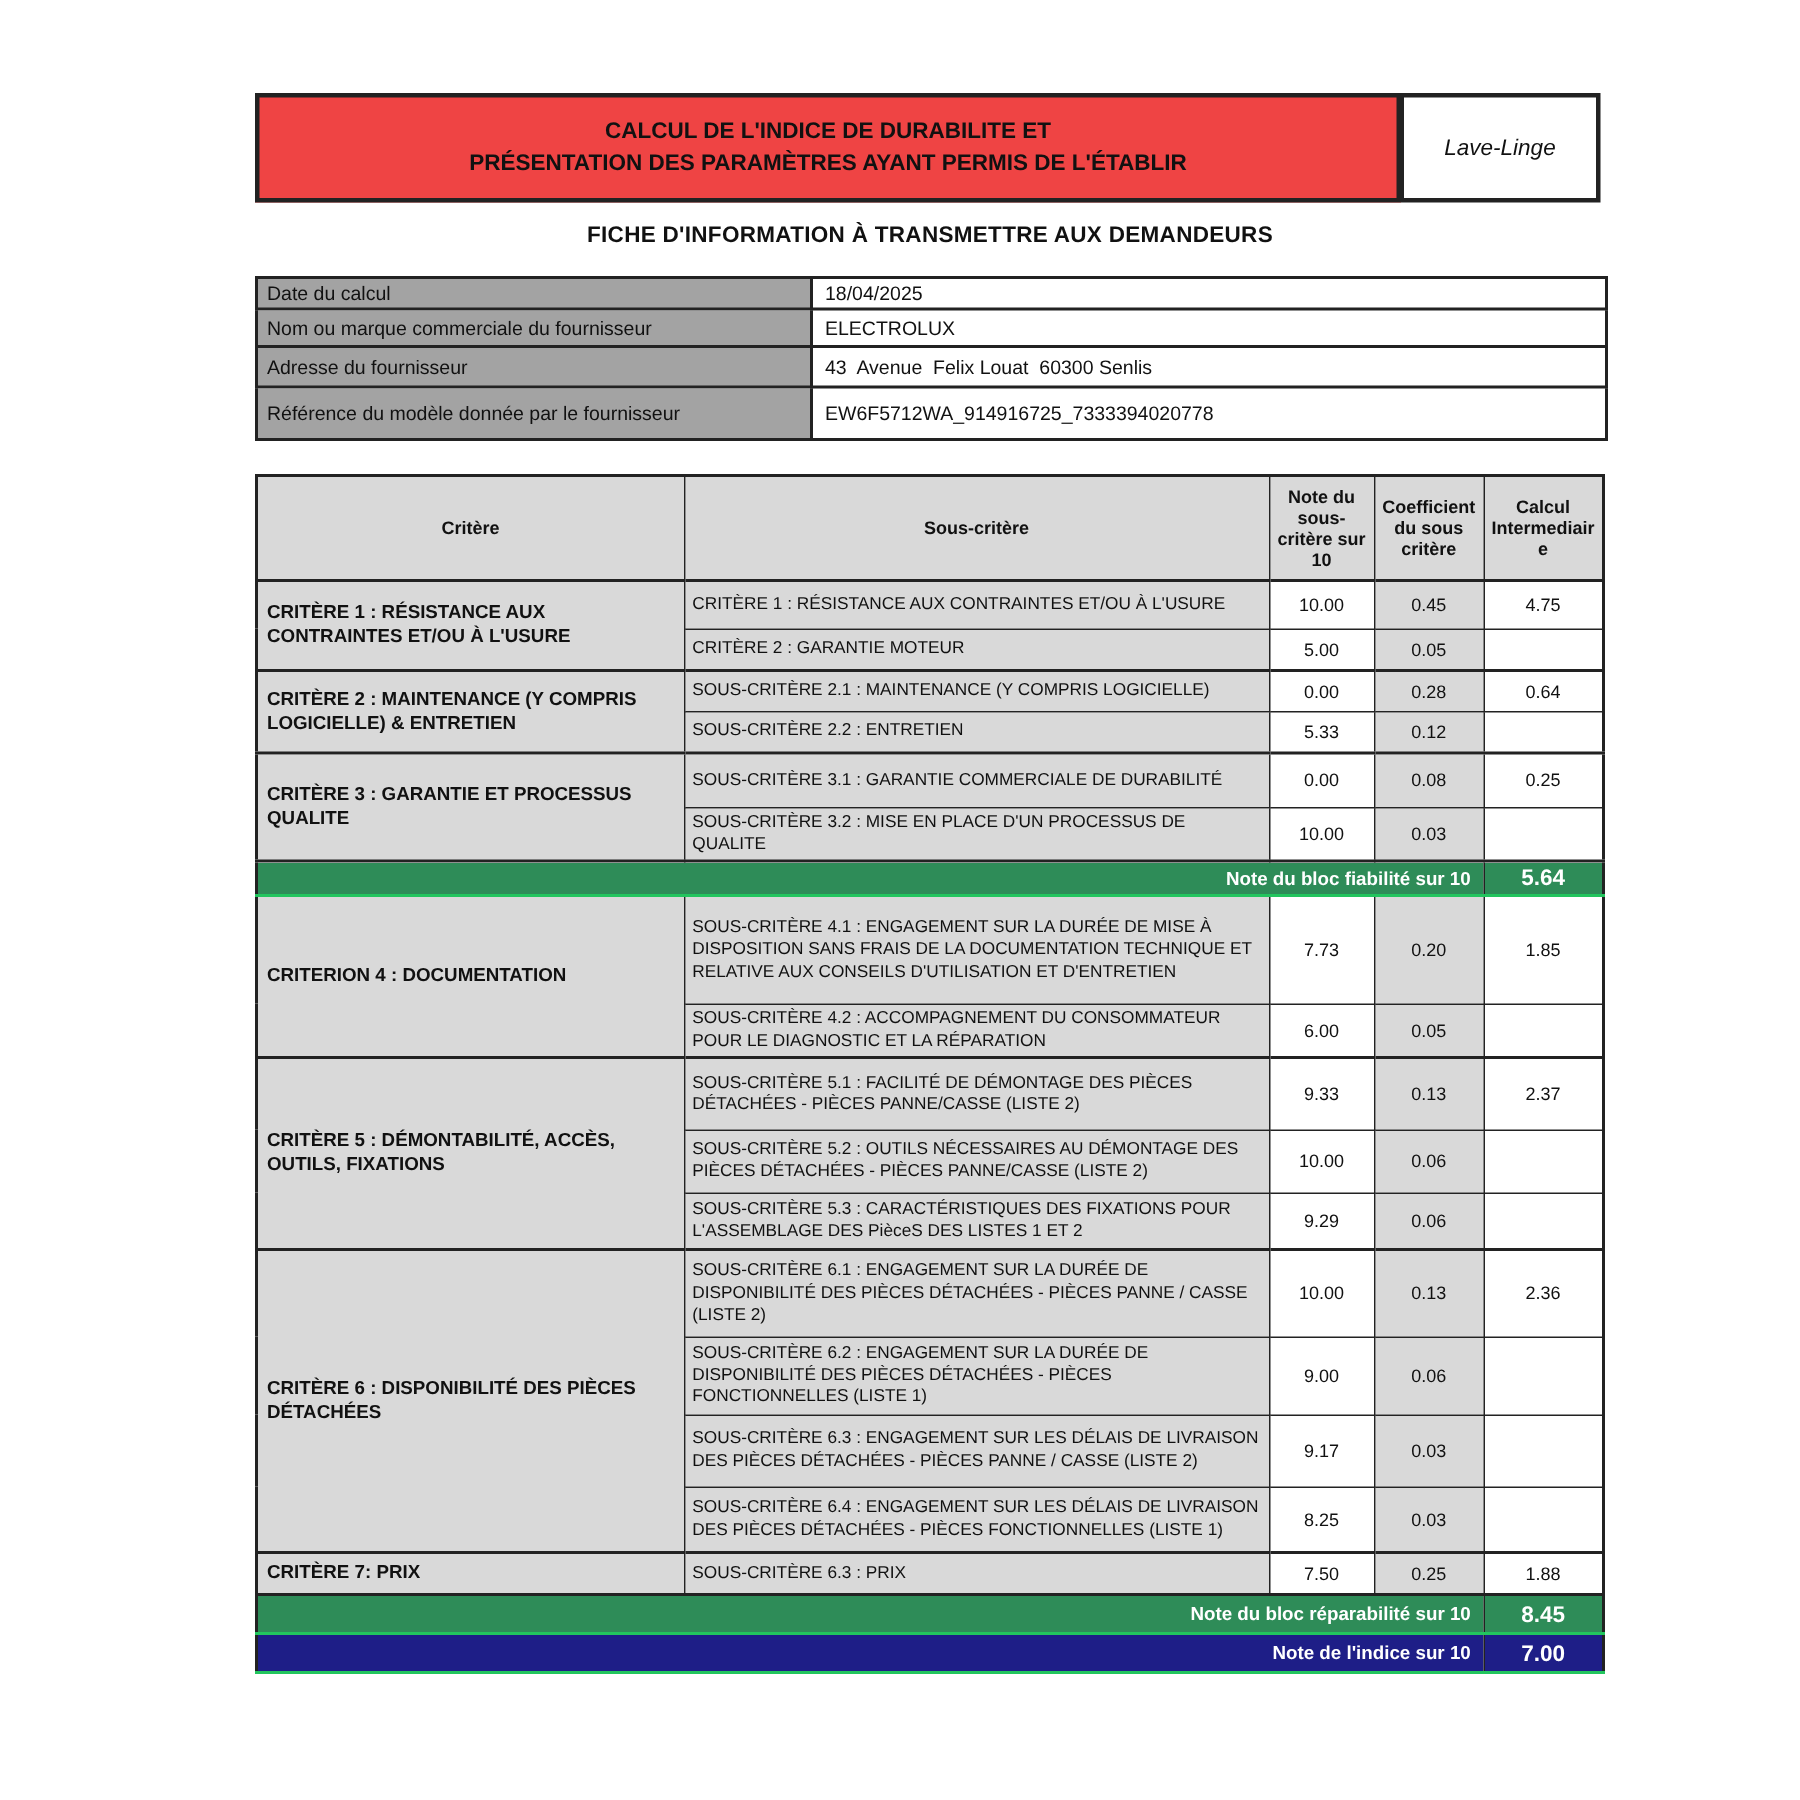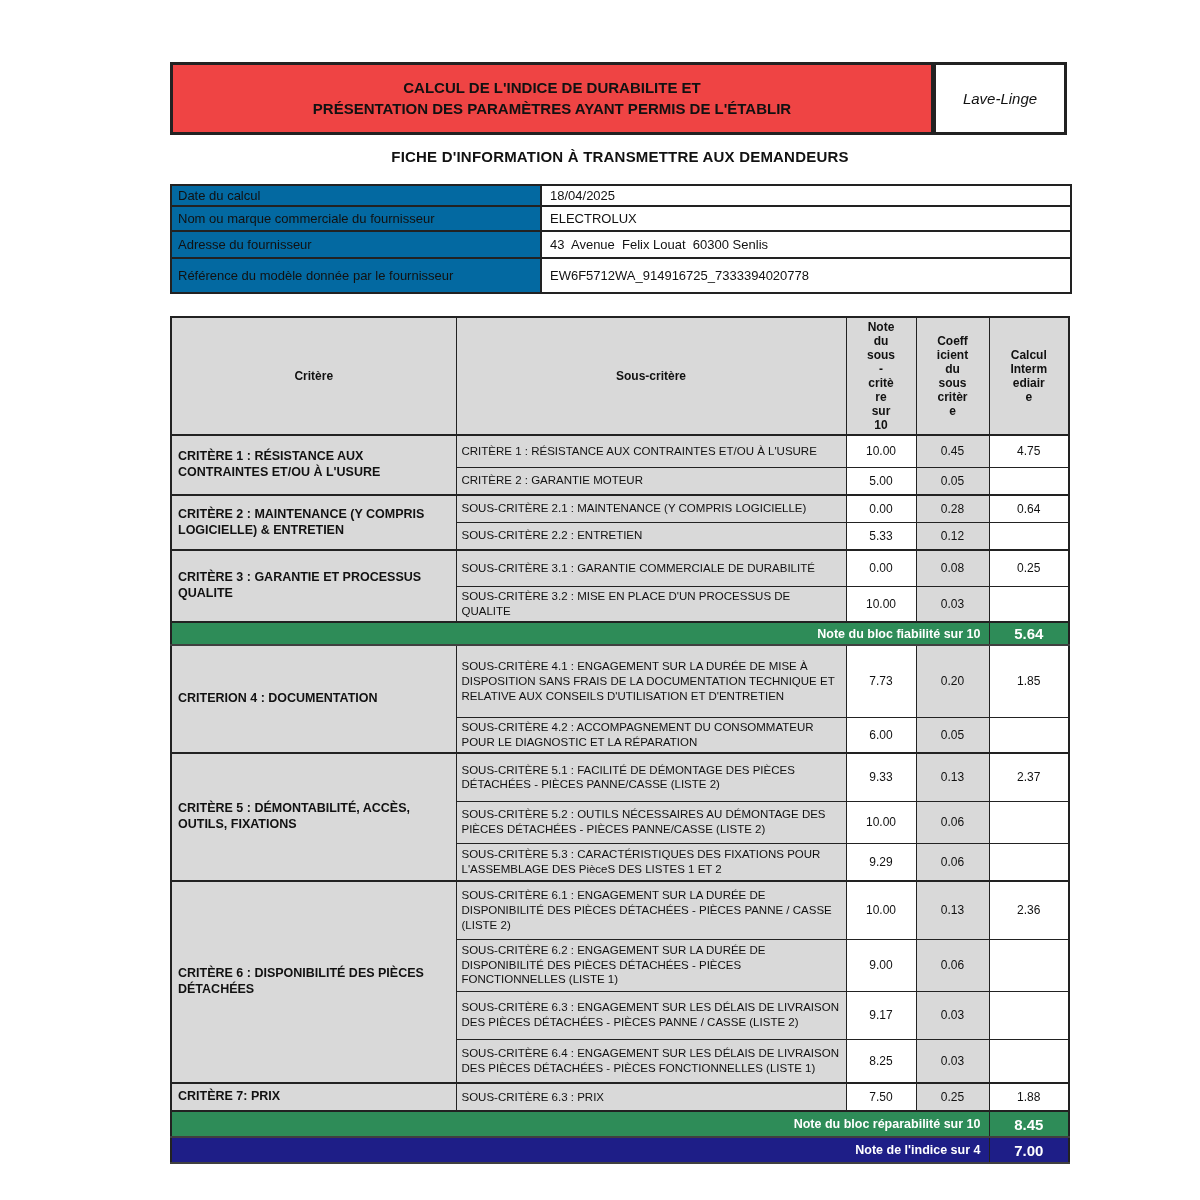--- a/index.html
+++ b/index.html
@@ -25,45 +25,45 @@
   }
   .subtitle{
     margin-top:13px;text-align:center;font-weight:bold;font-size:15px;letter-spacing:.2px;
   }
 
   
   table{border-collapse:collapse;table-layout:fixed;}
   td,th{overflow:hidden;}
   .info{margin-top:19px;width:900px;border:2px solid #222;}
   .info td{border:2px solid #222;font-size:13px;vertical-align:middle;}
-  .info .ilabel{background:#0369a1;padding:2px 6px;}
+  .info .ilabel{background:#a3a3a3;padding:2px 6px;}
   .info .ivalue{background:#ffffff;padding:2px 8px;white-space:pre-wrap;}
   .info .c-label{width:370px;}
   .info .c-value{width:530px;}
 
   
   .main{margin-top:22px;width:900px;border:2px solid #222;}
   .main th{
     background:#d9d9d9;border:1px solid #222;border-bottom:2px solid #222;
     font-size:12px;font-weight:bold;text-align:center;vertical-align:middle;
-    padding:2px 20px;overflow-wrap:break-word;
+    padding:2px 3px;overflow-wrap:break-word;
   }
   .main td{border:1px solid #222;vertical-align:middle;overflow-wrap:break-word;}
   .main .crit{
     background:#d9d9d9;font-weight:bold;font-size:12.5px;line-height:1.25;
     padding:2px 6px;text-align:left;
   }
   .main .sous{
     background:#d9d9d9;font-size:11.5px;line-height:1.28;padding:2px 5px;text-align:left;
   }
   .main .note{background:#ffffff;font-size:12px;text-align:center;}
   .main .coef{background:#d9d9d9;font-size:12px;text-align:center;}
   .main .calc{background:#ffffff;font-size:12px;text-align:center;vertical-align:middle;}
   .main tr.gs td{border-top:2px solid #222;}
-  .main tr.sum td{border-top:2px solid #222;border-bottom:2px solid #404040;}
+  .main tr.sum td{border-top:2px solid #222;border-bottom:2px solid #22c55e;}
   .sum .sum-label{
     color:#fff;font-weight:bold;font-size:12.5px;text-align:right;padding:2px 8px;
   }
   .sum .sum-value{color:#fff;font-weight:bold;font-size:15px;text-align:center;}
   .sum-green td{background:#2e8c58;}
   .sum-blue td{background:#1e1e87;}
 
   .c1{width:285px;}.c2{width:390px;}.c3{width:70px;}.c4{width:73px;}.c5{width:80px;}
 </style>
 </head>
@@ -239,19 +239,19 @@
         <td class="coef">0.25</td>
         <td class="calc">1.88</td>
       </tr>
 
       <tr class="sum sum-green" style="height:26px">
         <td class="sum-label" colspan="4">Note du bloc réparabilité sur 10</td>
         <td class="sum-value">8.45</td>
       </tr>
 
       <tr class="sum sum-blue" style="height:26px">
-        <td class="sum-label" colspan="4">Note de l'indice sur 4</td>
+        <td class="sum-label" colspan="4">Note de l'indice sur 10</td>
         <td class="sum-value">7.00</td>
       </tr>
     </tbody>
   </table>
 
 </div>
 
 </body></html>

